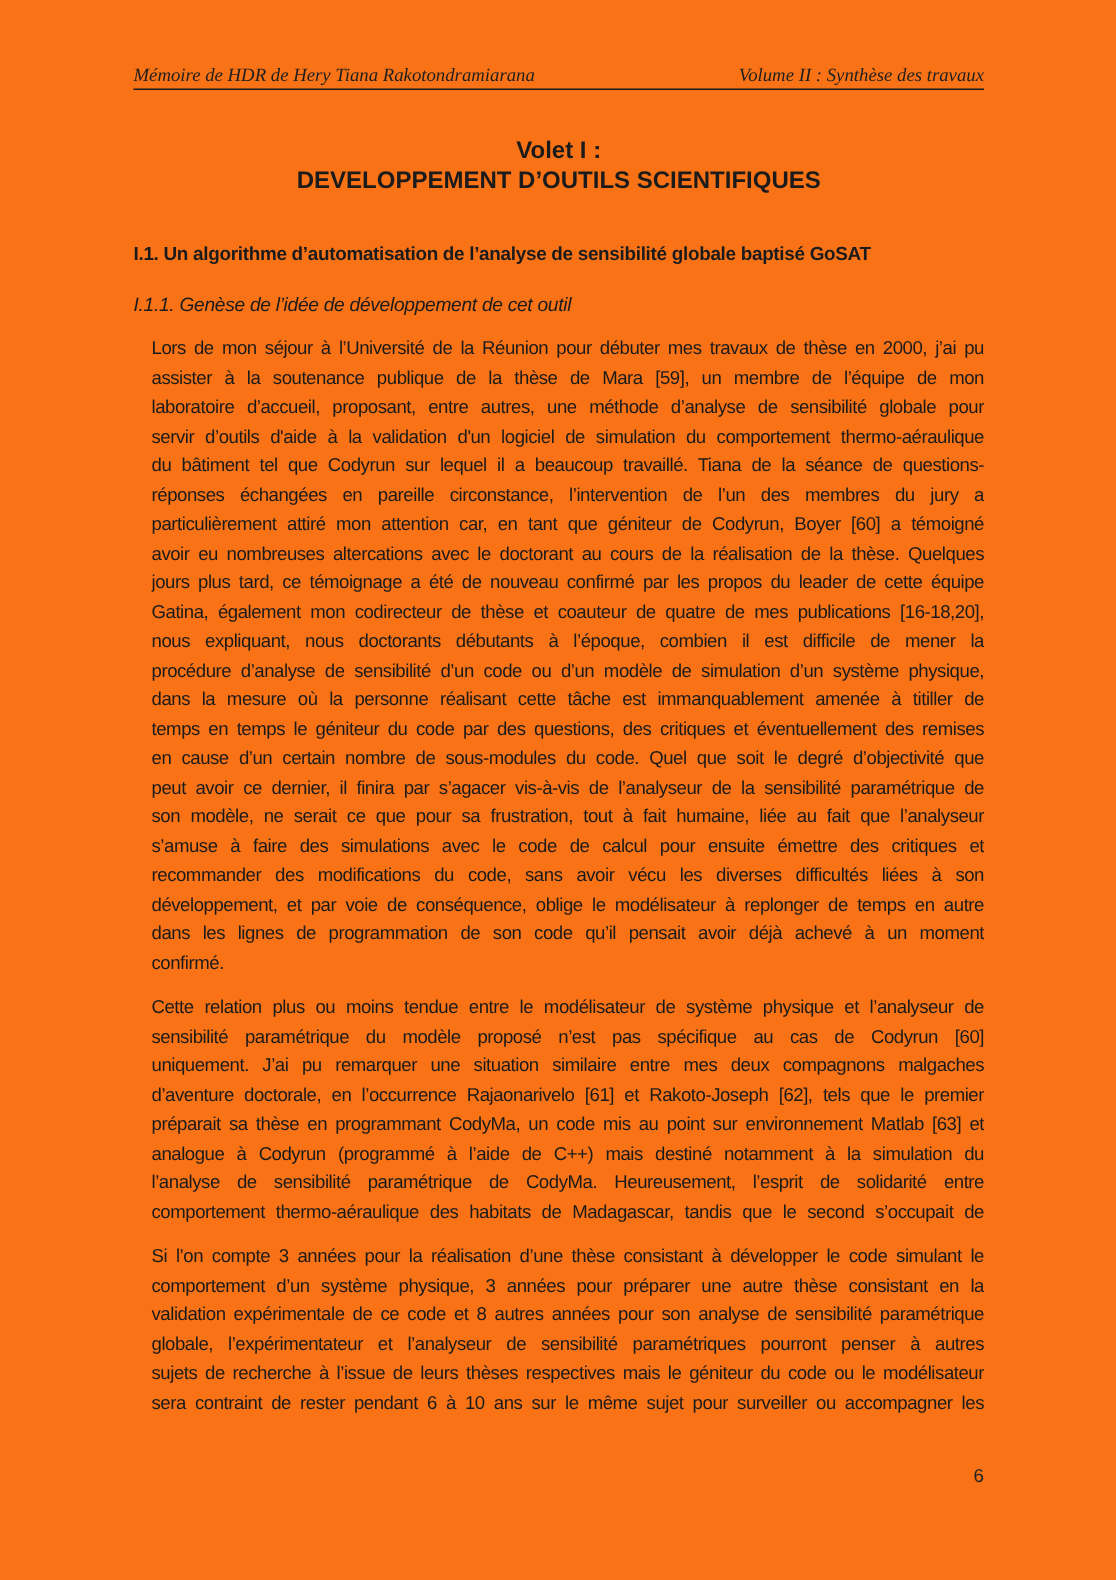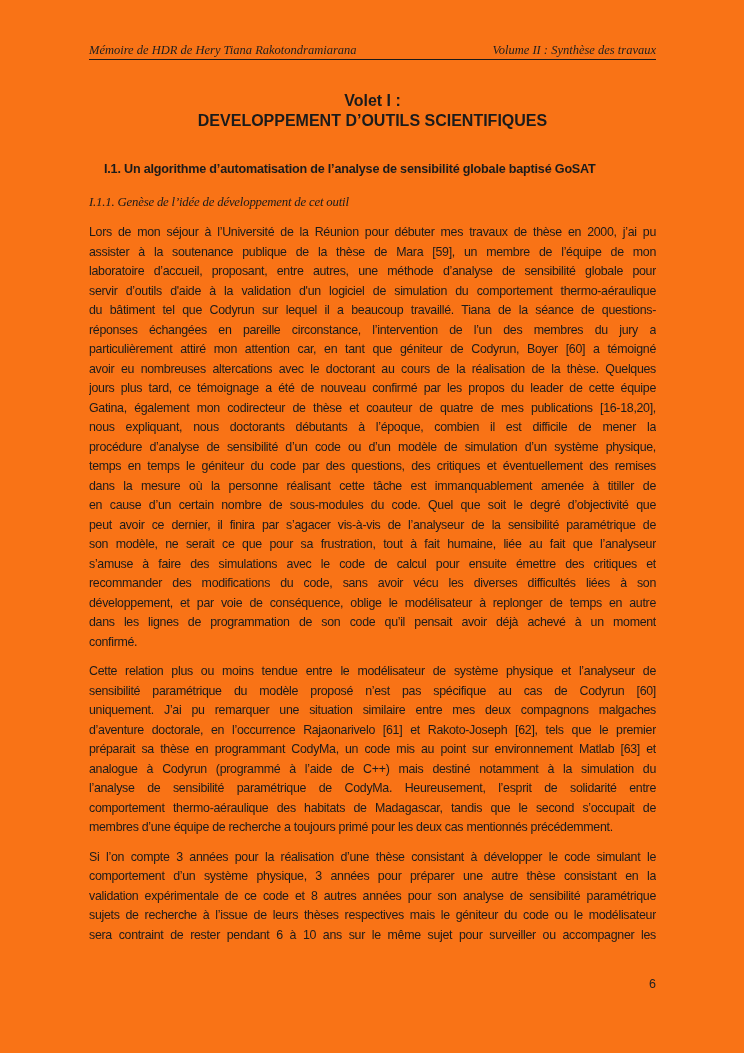--- a/index.html
+++ b/index.html
@@ -33,44 +33,43 @@
     font-weight: bold;
     font-size: 16px;
     line-height: 19.5px;
   }
   .section-heading {
     margin-top: 30px;
     font-weight: bold;
     font-size: 12.6px;
     line-height: 19.5px;
     letter-spacing: -0.2px;
-    margin-left: 15px;
   }
   .subsection-heading {
     margin-top: 13px;
     font-style: italic;
     font-size: 12.8px;
     line-height: 19.5px;
     letter-spacing: -0.2px;
-    font-family: Liberation Serif, serif;
   }
   .body-text {
     margin-top: 11px;
     font-size: 12.4px;
     letter-spacing: -0.3px;
   }
   .para { margin: 0 0 10px 0; }
   .para:last-child { margin-bottom: 0; }
   .line {
     height: 19.5px;
     line-height: 19.5px;
     text-align: justify;
     text-align-last: justify;
     overflow: hidden;
     white-space: nowrap; 
+    margin-left: 12px;
   }
   
   .line { white-space: normal; }
   .line.para-end { text-align-last: left; }
   .page-number {
     position: absolute;
     top: 976px;
     right: 88px;
     font-size: 12.5px;
     line-height: 16px;
@@ -104,46 +103,46 @@
           <div class="line">laboratoire d’accueil, proposant, entre autres, une méthode d’analyse de sensibilité globale pour</div>
           <div class="line">servir d’outils d'aide à la validation d'un logiciel de simulation du comportement thermo-aéraulique</div>
           <div class="line">du bâtiment tel que Codyrun sur lequel il a beaucoup travaillé. Tiana de la séance de questions-</div>
           <div class="line">réponses échangées en pareille circonstance, l’intervention de l’un des membres du jury a</div>
           <div class="line">particulièrement attiré mon attention car, en tant que géniteur de Codyrun, Boyer [60] a témoigné</div>
           <div class="line">avoir eu nombreuses altercations avec le doctorant au cours de la réalisation de la thèse. Quelques</div>
           <div class="line">jours plus tard, ce témoignage a été de nouveau confirmé par les propos du leader de cette équipe</div>
           <div class="line">Gatina, également mon codirecteur de thèse et coauteur de quatre de mes publications [16-18,20],</div>
           <div class="line">nous expliquant, nous doctorants débutants à l’époque, combien il est difficile de mener la</div>
           <div class="line">procédure d’analyse de sensibilité d’un code ou d’un modèle de simulation d’un système physique,</div>
+          <div class="line">dans la mesure où la personne réalisant cette tâche est immanquablement amenée à titiller de</div>
           <div class="line">temps en temps le géniteur du code par des questions, des critiques et éventuellement des remises</div>
-          <div class="line">dans la mesure où la personne réalisant cette tâche est immanquablement amenée à titiller de</div>
           <div class="line">en cause d’un certain nombre de sous-modules du code. Quel que soit le degré d’objectivité que</div>
           <div class="line">peut avoir ce dernier, il finira par s’agacer vis-à-vis de l’analyseur de la sensibilité paramétrique de</div>
           <div class="line">son modèle, ne serait ce que pour sa frustration, tout à fait humaine, liée au fait que l’analyseur</div>
           <div class="line">s’amuse à faire des simulations avec le code de calcul pour ensuite émettre des critiques et</div>
           <div class="line">recommander des modifications du code, sans avoir vécu les diverses difficultés liées à son</div>
           <div class="line">développement, et par voie de conséquence, oblige le modélisateur à replonger de temps en autre</div>
           <div class="line">dans les lignes de programmation de son code qu’il pensait avoir déjà achevé à un moment</div>
           <div class="line para-end">confirmé.</div>
         </div>
         <div class="para">
           <div class="line">Cette relation plus ou moins tendue entre le modélisateur de système physique et l’analyseur de</div>
           <div class="line">sensibilité paramétrique du modèle proposé n’est pas spécifique au cas de Codyrun [60]</div>
           <div class="line">uniquement. J’ai pu remarquer une situation similaire entre mes deux compagnons malgaches</div>
           <div class="line">d’aventure doctorale, en l’occurrence Rajaonarivelo [61] et Rakoto-Joseph [62], tels que le premier</div>
           <div class="line">préparait sa thèse en programmant CodyMa, un code mis au point sur environnement Matlab [63] et</div>
           <div class="line">analogue à Codyrun (programmé à l’aide de C++) mais destiné notamment à la simulation du</div>
           <div class="line">l’analyse de sensibilité paramétrique de CodyMa. Heureusement, l’esprit de solidarité entre</div>
           <div class="line">comportement thermo-aéraulique des habitats de Madagascar, tandis que le second s’occupait de</div>
-          <div class="line para-end">membres d’une équipe de recherche a toujours primé pour les deux cas mentionnés précédemment.</div>
         </div>
         <div class="para">
           <div class="line">Si l’on compte 3 années pour la réalisation d’une thèse consistant à développer le code simulant le</div>
           <div class="line">comportement d’un système physique, 3 années pour préparer une autre thèse consistant en la</div>
           <div class="line">validation expérimentale de ce code et 8 autres années pour son analyse de sensibilité paramétrique</div>
+          <div class="line">globale, l’expérimentateur et l’analyseur de sensibilité paramétriques pourront penser à autres</div>
           <div class="line">sujets de recherche à l’issue de leurs thèses respectives mais le géniteur du code ou le modélisateur</div>
           <div class="line">sera contraint de rester pendant 6 à 10 ans sur le même sujet pour surveiller ou accompagner les</div>
         </div>
       </div>
 
   </div>
 
   <div class="page-number">6</div>
 </div>
 

